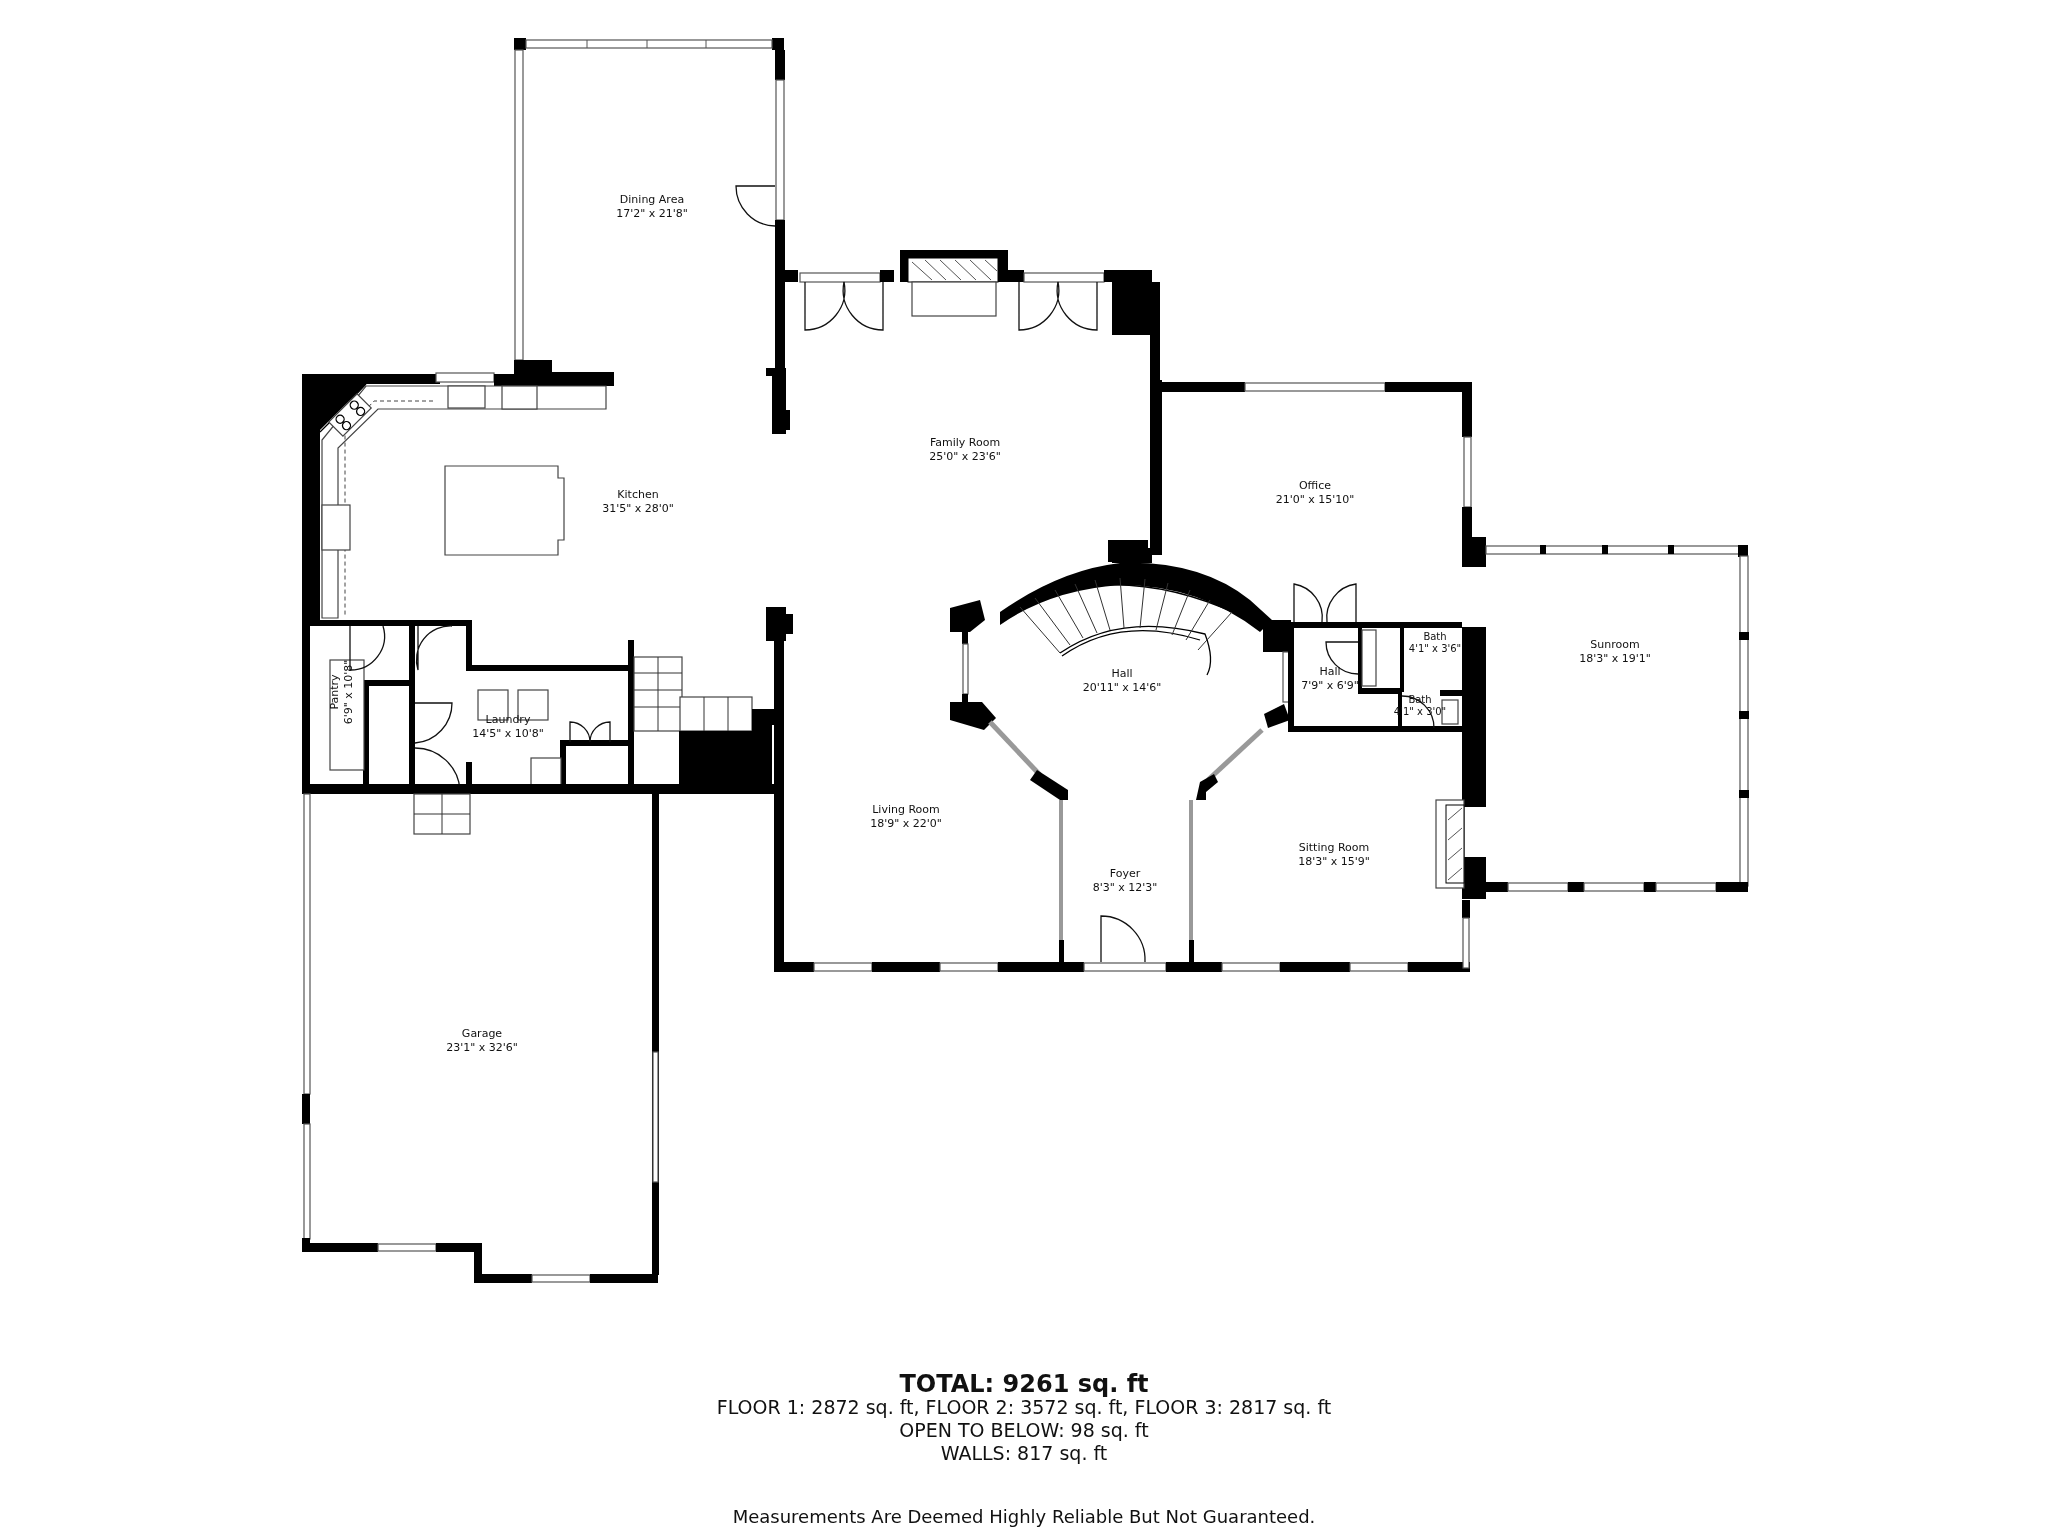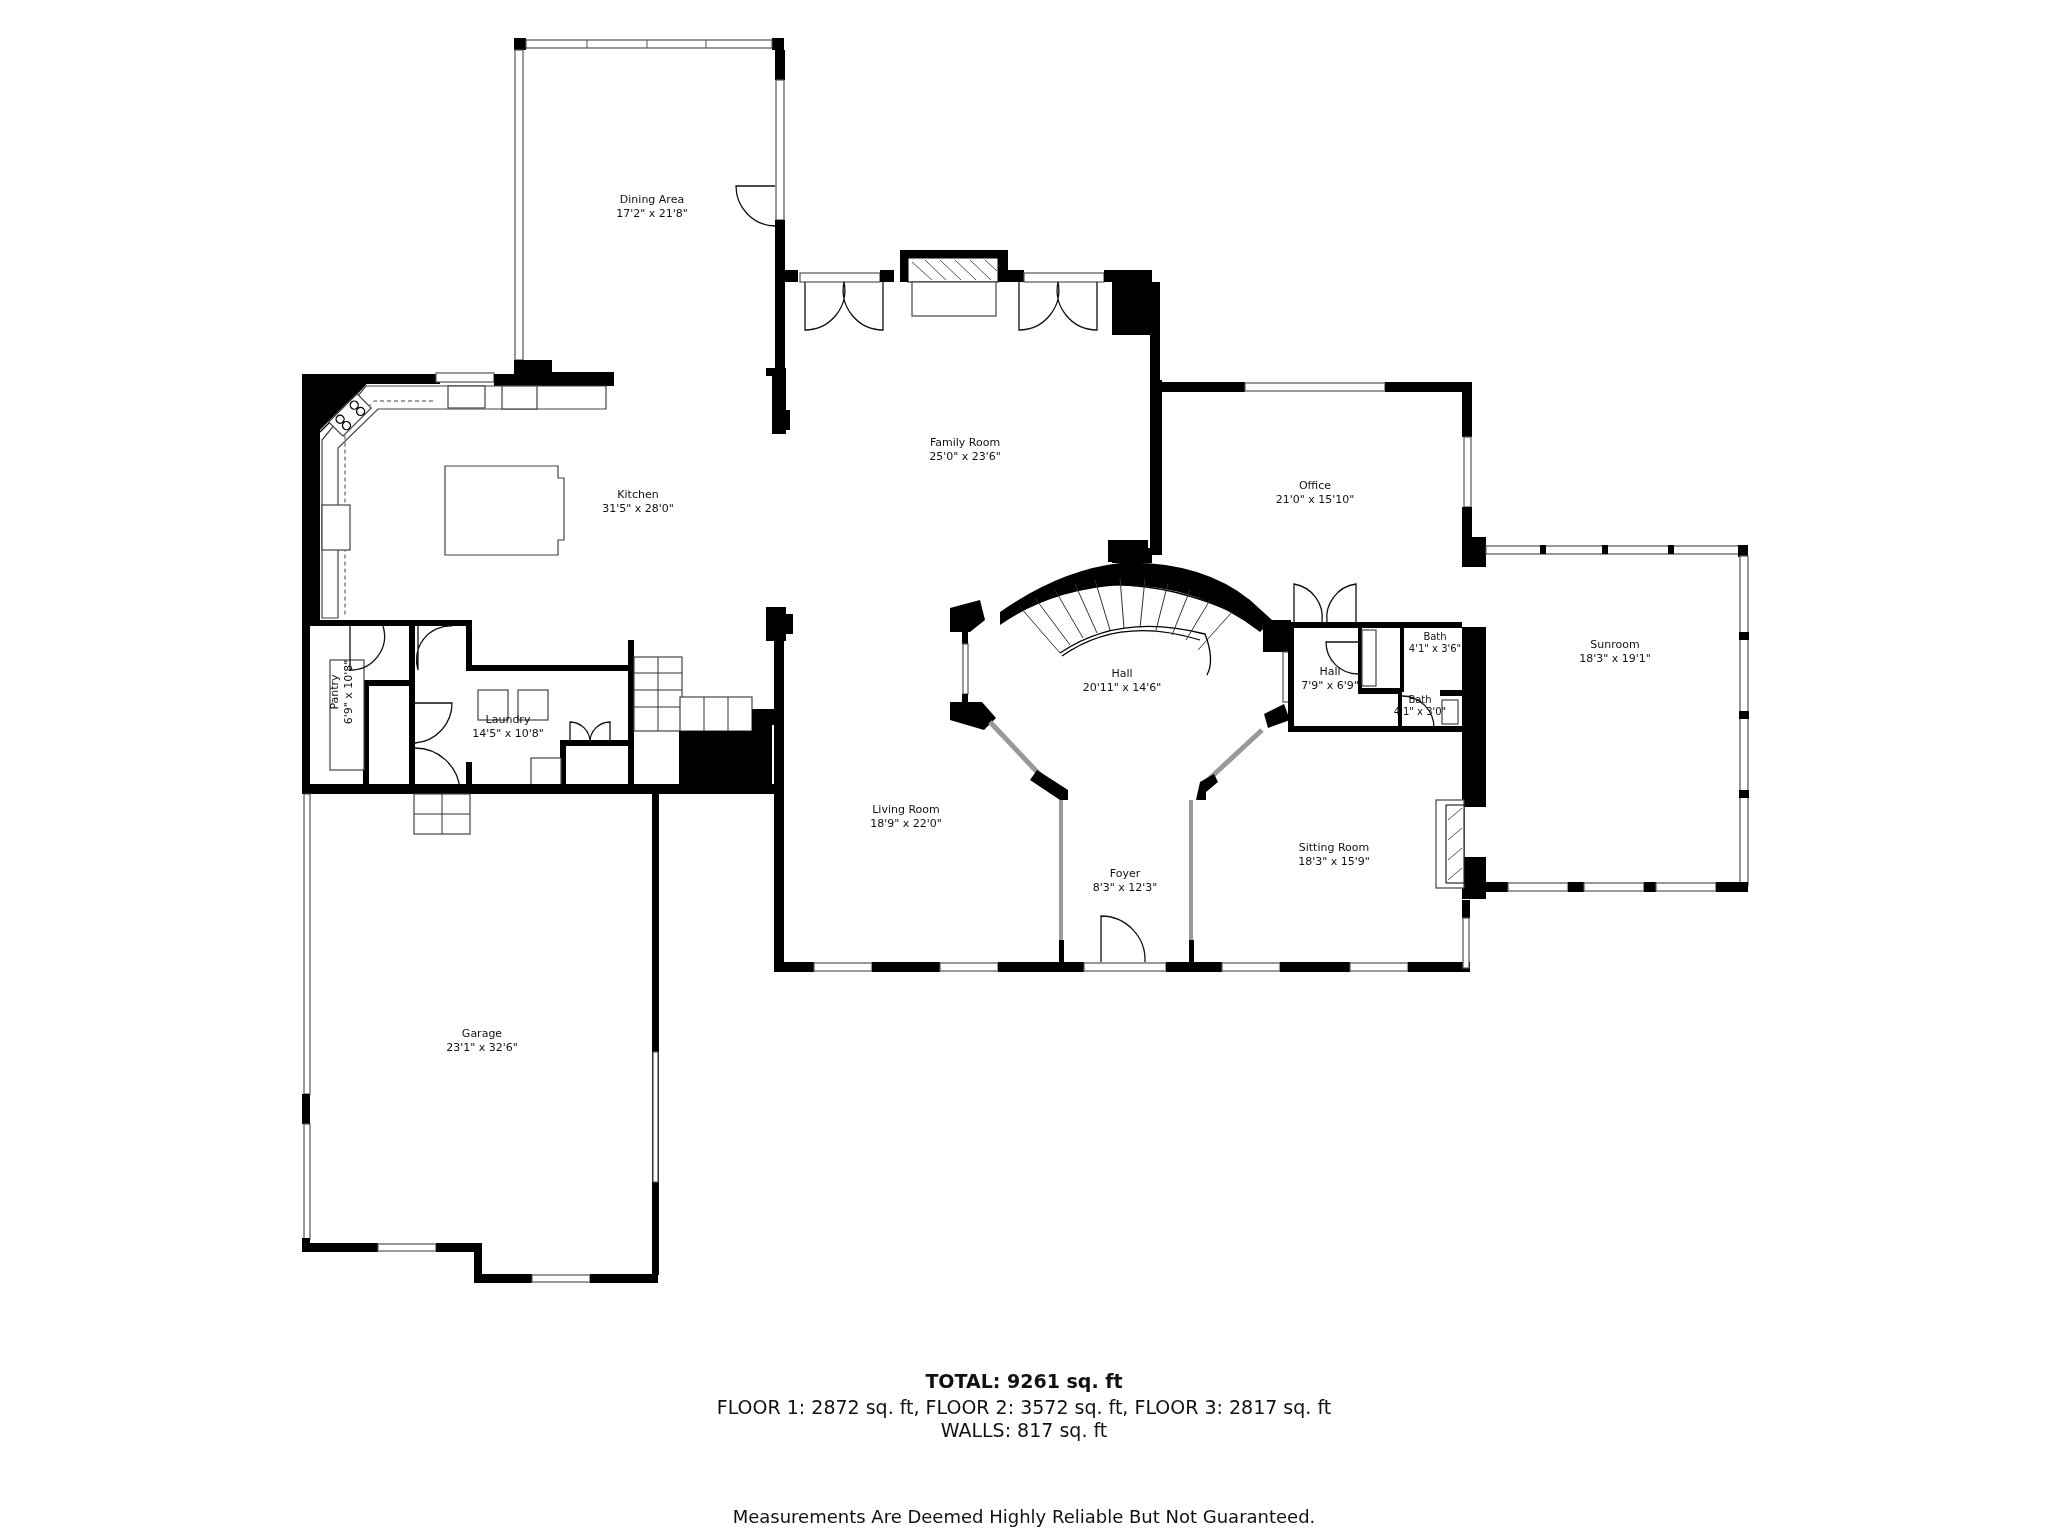--- a/index.html
+++ b/index.html
@@ -6,21 +6,21 @@
   body { width:2048px; height:1536px; position:relative; overflow:hidden; font-family:"DejaVu Sans", sans-serif; }
   #plan { position:absolute; left:0; top:0; width:2048px; height:1536px; }
   .wall { fill:#000; }
   .thin { fill:none; stroke:#000; stroke-width:1.3; }
   .win { fill:#fff; stroke:#555; stroke-width:1.2; }
   .fix { fill:#fff; stroke:#444; stroke-width:1.2; }
   .dash { fill:none; stroke:#444; stroke-width:1; stroke-dasharray:4 3; }
   .door { fill:none; stroke:#111; stroke-width:1.3; }
   .room-label { font-family:"DejaVu Sans", sans-serif; font-size:11px; fill:#111; text-anchor:middle; }
   .summary { position:absolute; left:0; width:2048px; text-align:center; color:#111; font-family:"DejaVu Sans", sans-serif; }
-  .sum-total { top:1370px; font-size:19px; font-weight:bold; }
+  .sum-total { top:1370px; font-size:24px; font-weight:bold; }
   .sum-line { font-size:19px; line-height:23px; }
   #sum-lines { top:1396px; }
   .disclaimer { top:1506px; font-size:18px; }
 </style>
 </head>
 <body>
 
 <svg id="plan" viewBox="0 0 2048 1536" xmlns="http://www.w3.org/2000/svg">
 
   <g>
@@ -273,15 +273,16 @@
     <text class="room-label" x="906" y="813"><tspan>Living Room</tspan><tspan x="906" dy="14">18'9" x 22'0"</tspan></text>
     <text class="room-label" x="1125" y="877"><tspan>Foyer</tspan><tspan x="1125" dy="14">8'3" x 12'3"</tspan></text>
     <text class="room-label" x="1334" y="851"><tspan>Sitting Room</tspan><tspan x="1334" dy="14">18'3" x 15'9"</tspan></text>
     <text class="room-label" x="482" y="1037"><tspan>Garage</tspan><tspan x="482" dy="14">23'1" x 32'6"</tspan></text>
   </g>
 </svg>
 
 <div class="summary sum-total">TOTAL: 9261 sq. ft</div>
 <div class="summary" id="sum-lines">
   <div class="sum-line">FLOOR 1: 2872 sq. ft, FLOOR 2: 3572 sq. ft, FLOOR 3: 2817 sq. ft</div>
+  <div class="sum-line">OPEN TO BELOW: 98 sq. ft</div>
   <div class="sum-line">WALLS: 817 sq. ft</div>
 </div>
 <div class="summary disclaimer">Measurements Are Deemed Highly Reliable But Not Guaranteed.</div>
 
 </body></html>

